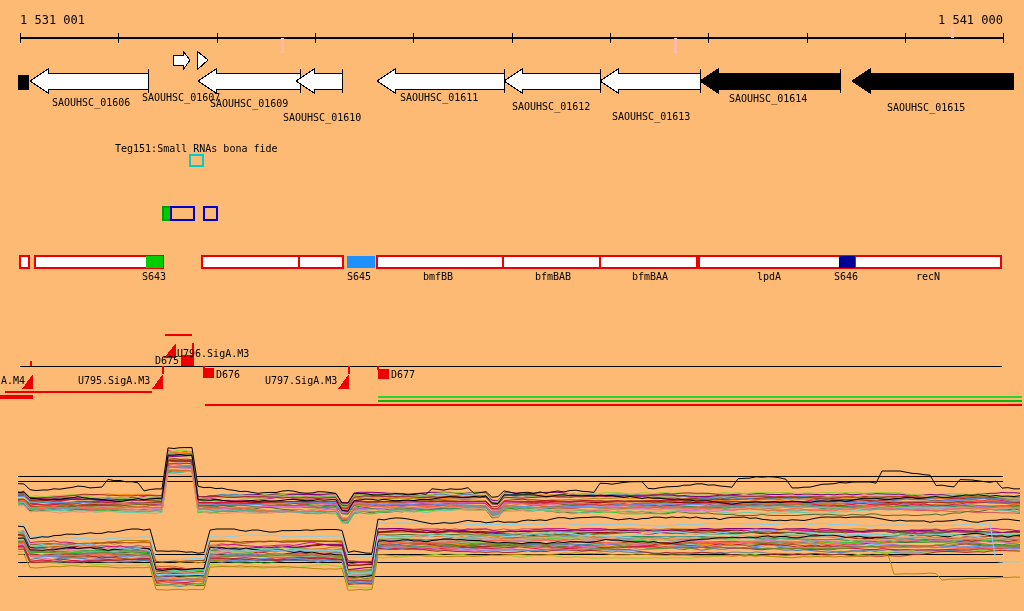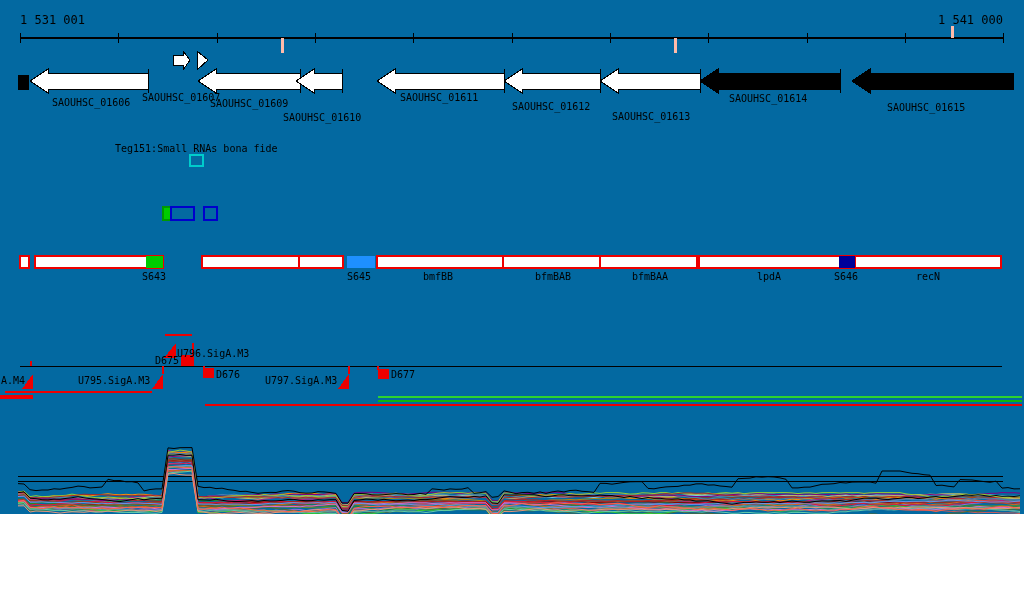--- a/index.html
+++ b/index.html
@@ -1,19 +1,19 @@
 <!DOCTYPE html>
 <html><head>
 <meta charset="utf-8">
 <style>
   html,body{margin:0;padding:0;background:#ffffff;}
   #app{
     position:relative;
-    width:1024px;height:514px;
-    background:#0369a1;
+    width:1024px;height:611px;
+    background:#fdba74;
     font-family:"DejaVu Sans Mono","Liberation Mono",monospace;
     overflow:hidden;
   }
   svg{display:block;}
   svg text{fill:#000000;}
 </style>
 </head>
 <body>
 
 <div id="app">

